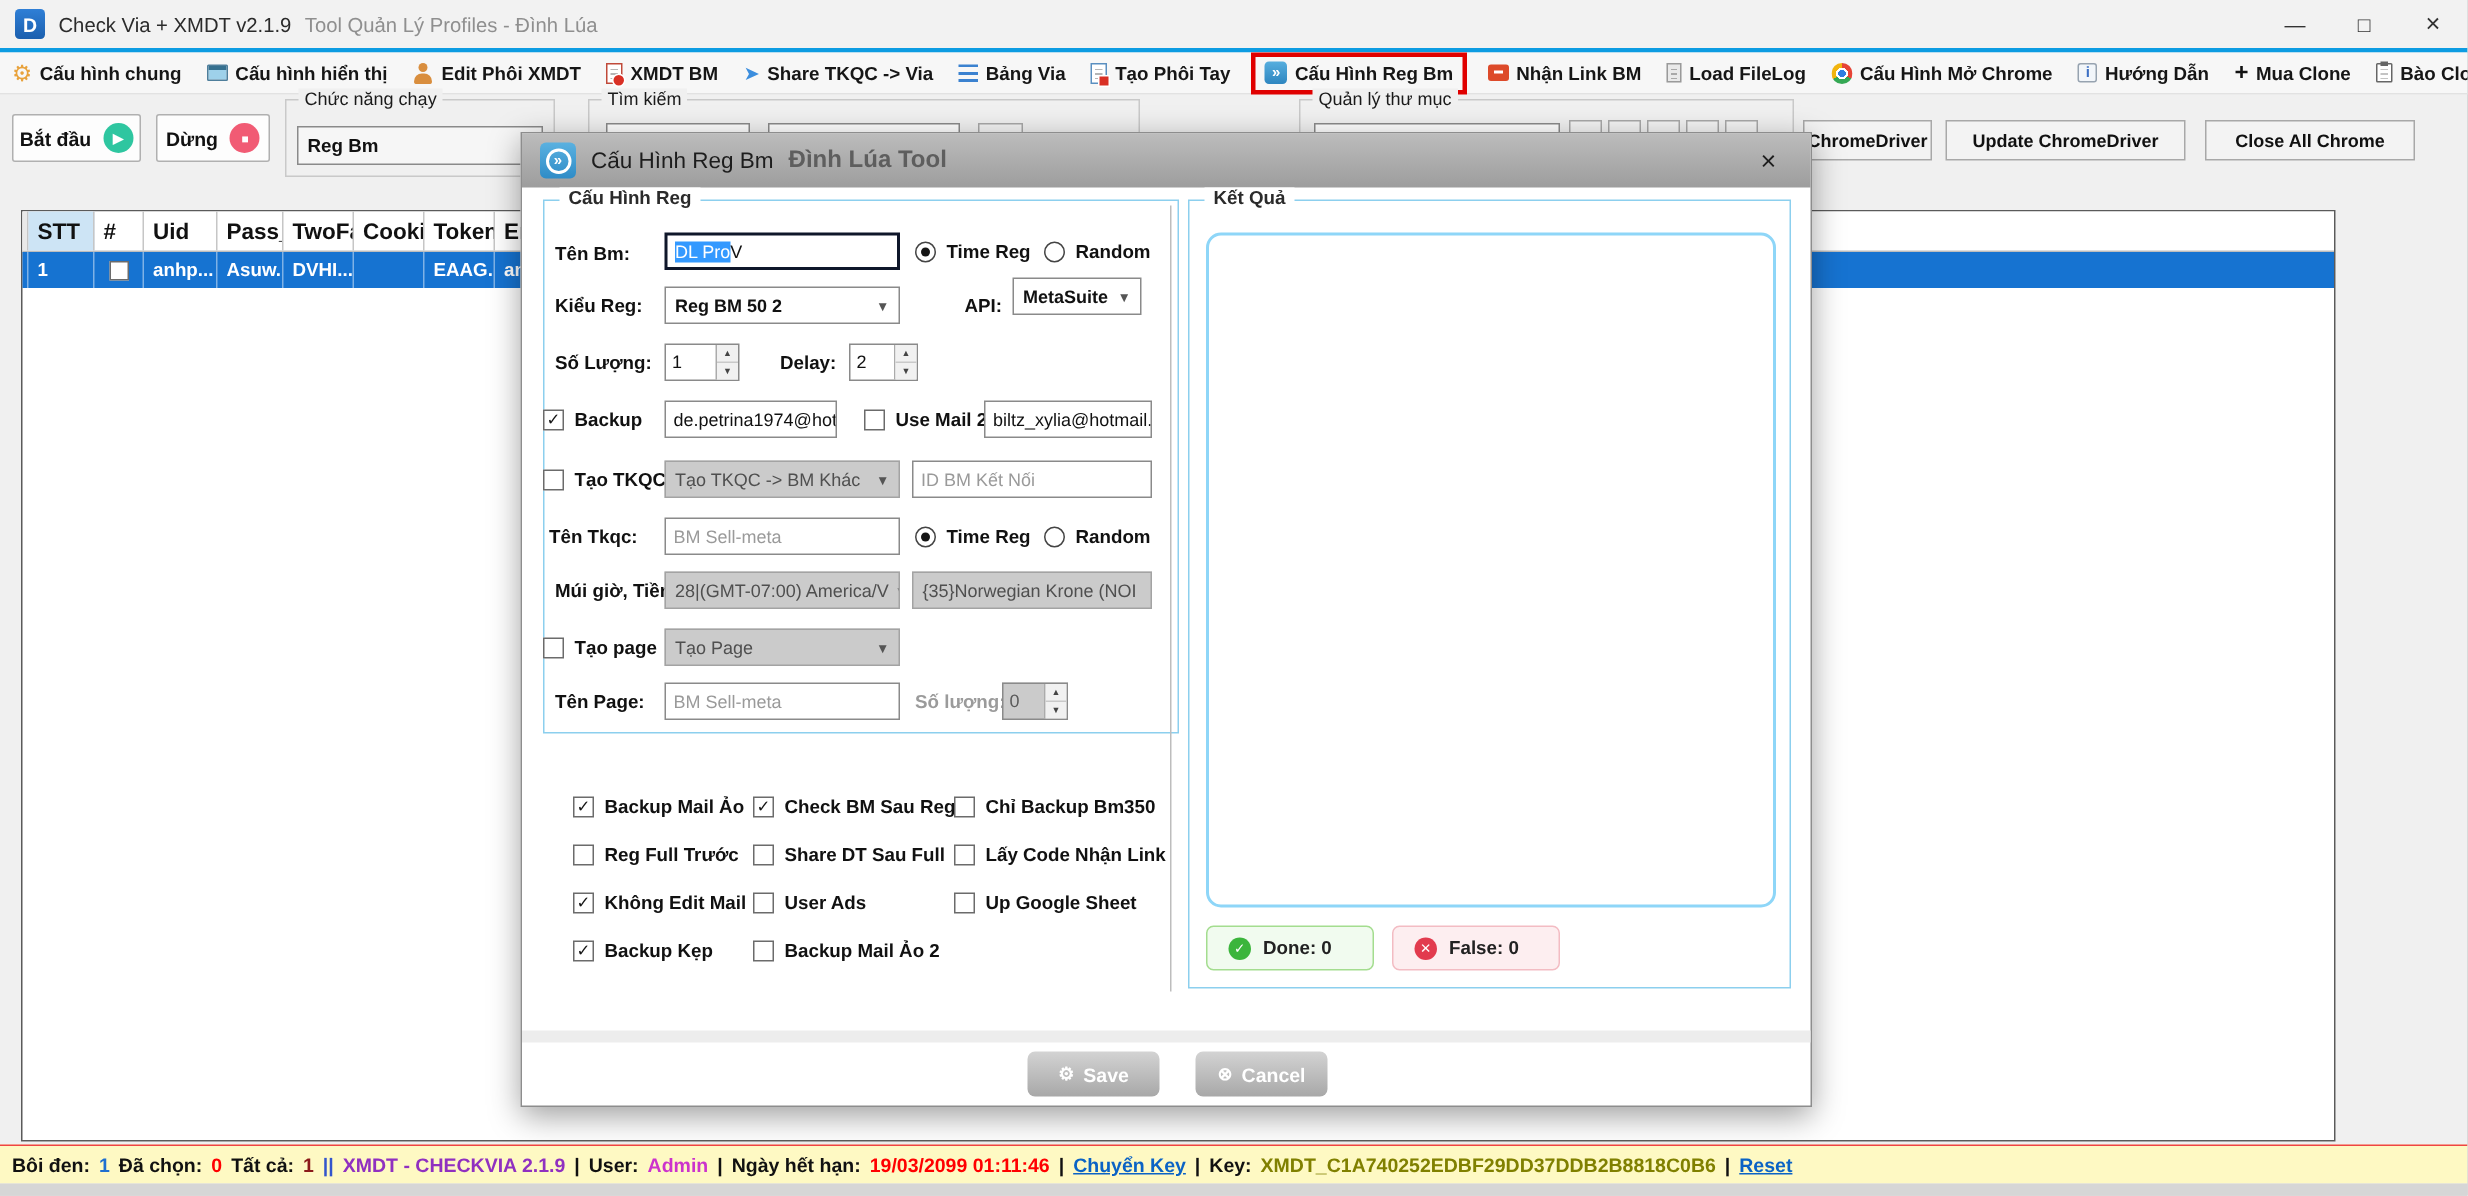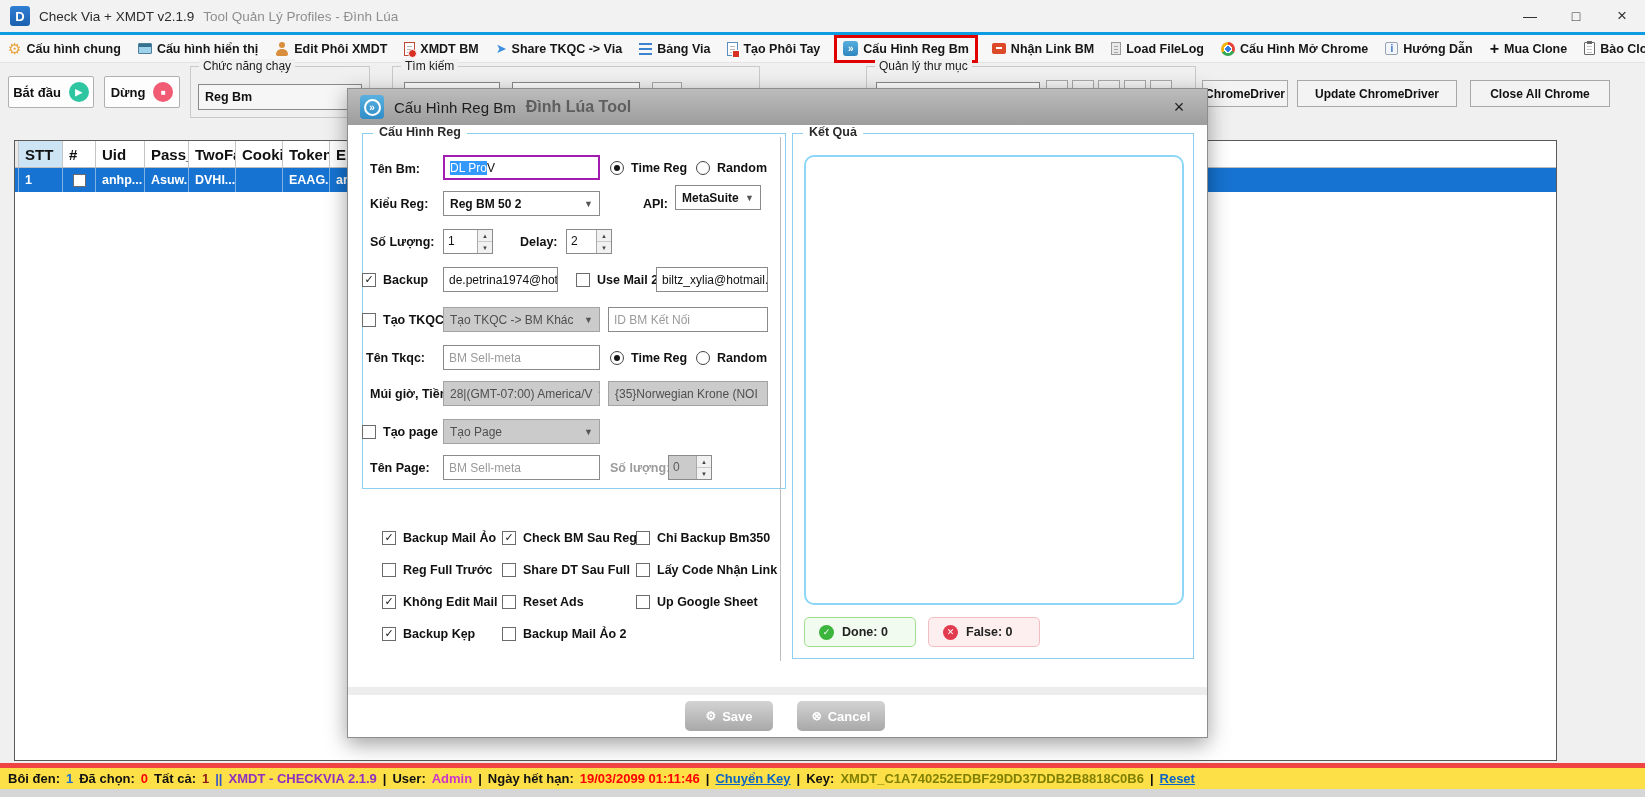--- a/index.html
+++ b/index.html
@@ -133,21 +133,21 @@
     font-size:12.5px; font-weight:600; color:#2b2b2b; white-space:nowrap; }
   .dgrp1 { left:14px; top:44px; width:424px; height:356px; }
   .dgrp2 { left:14px; top:410px; width:424px; height:160px; }
   .dgrp3 { left:444px; top:44px; width:402px; height:526px; }
   .dlg-vline { position:absolute; left:432px; top:48px; width:1px; height:524px; background:#bdbdbd; }
 
   .flabel { position:absolute; font-size:12.5px; font-weight:600; color:#111; line-height:26px; white-space:nowrap; }
   .flabel.dis { color:#9b9b9b; }
   .tbox { position:absolute; height:25px; border:1px solid #8a8a8a; background:#fff; font-size:12px;
     color:#111; display:flex; align-items:center; padding:0 5px; overflow:hidden; white-space:nowrap; }
-  .tbox.focus { border:2px solid #a21caf; }
+  .tbox.focus { border:2px solid #0f172a; }
   .tbox .sel { background:#3399ff; color:#fff; }
   .ph { color:#9a9a9a; }
   .combo { position:absolute; height:25px; border:1px solid #8a8a8a; background:#fff; font-size:12px;
     font-weight:700; color:#111; display:flex; align-items:center; padding:0 6px; overflow:hidden; white-space:nowrap; }
   .combo .chev { margin-left:auto; font-size:9px; color:#555; padding-left:4px; }
   .combo.dis { background:#cbcbcb; color:#4f4f4f; font-weight:400; border-color:#a3a3a3; }
   .spin { position:absolute; height:25px; border:1px solid #8a8a8a; background:#fff; display:flex; }
   .spin .val { flex:1; font-size:12px; color:#111; padding:4px 0 0 4px; }
   .spin .arrows { width:15px; border-left:1px solid #ababab; display:flex; flex-direction:column; }
   .spin .arrows span { flex:1; background:#f1f1f1; font-size:6px; color:#444; display:flex;
@@ -170,22 +170,22 @@
   .b-done .badge-ic { background:#3cb53c; } .b-false .badge-ic { background:#e23b4e; }
 
   .dlg-sep { position:absolute; left:0; right:0; top:598px; height:8px; background:#ededed; }
   .dlg-btn { position:absolute; top:612px; width:88px; height:30px; border-radius:5px;
     background:linear-gradient(180deg,#d3d3d3,#a8a8a8); color:#fff; font-weight:700; font-size:13px;
     display:flex; align-items:center; justify-content:center; gap:6px; border:none; }
   .dlg-btn .bic { font-size:12px; }
   .btn-save { left:337px; } .btn-cancel { left:449px; }
 
   
-  .statusbar { position:absolute; left:0; top:763px; right:0; height:26px; background:#fde047;
-    border-top:5px solid #ef4444; display:flex; align-items:center; padding-left:8px; gap:6px;
+  .statusbar { position:absolute; left:0; top:763px; right:0; height:26px; background:#fef9c3;
+    border-top:1px solid #ef4444; display:flex; align-items:center; padding-left:8px; gap:6px;
     font-size:13px; font-weight:700; color:#111; white-space:nowrap; }
   .s-blue { color:#1f6fd0; } .s-red { color:#ff0000; } .s-maroon { color:#8b1a1a; }
   .s-dsep { color:#3355cc; } .s-purple { color:#9030c0; } .s-magenta { color:#cc33cc; }
   .s-olive { color:#808000; } .s-link { color:#0b63c5; text-decoration:underline; }
   .bottom-strip { position:absolute; left:0; top:789px; right:0; height:8px; background:#d6d6d6; }
 </style>
 </head>
 <body>
 
 <div class="screen">
@@ -476,21 +476,21 @@
     <div class="cbrow" style="left:288px;top:468px;">
       <span class="cbx"></span>
       <span>Lấy Code Nhận Link</span>
       </div>
     <div class="cbrow" style="left:34px;top:500px;">
       <span class="cbx checked"></span>
       <span>Không Edit Mail</span>
       </div>
     <div class="cbrow" style="left:154px;top:500px;">
       <span class="cbx"></span>
-      <span>Reset Ads</span>
+      <span>User Ads</span>
       </div>
     <div class="cbrow" style="left:288px;top:500px;">
       <span class="cbx"></span>
       <span>Up Google Sheet</span>
       </div>
     <div class="cbrow" style="left:34px;top:532px;">
       <span class="cbx checked"></span>
       <span>Backup Kẹp</span>
       </div>
     <div class="cbrow" style="left:154px;top:532px;">

